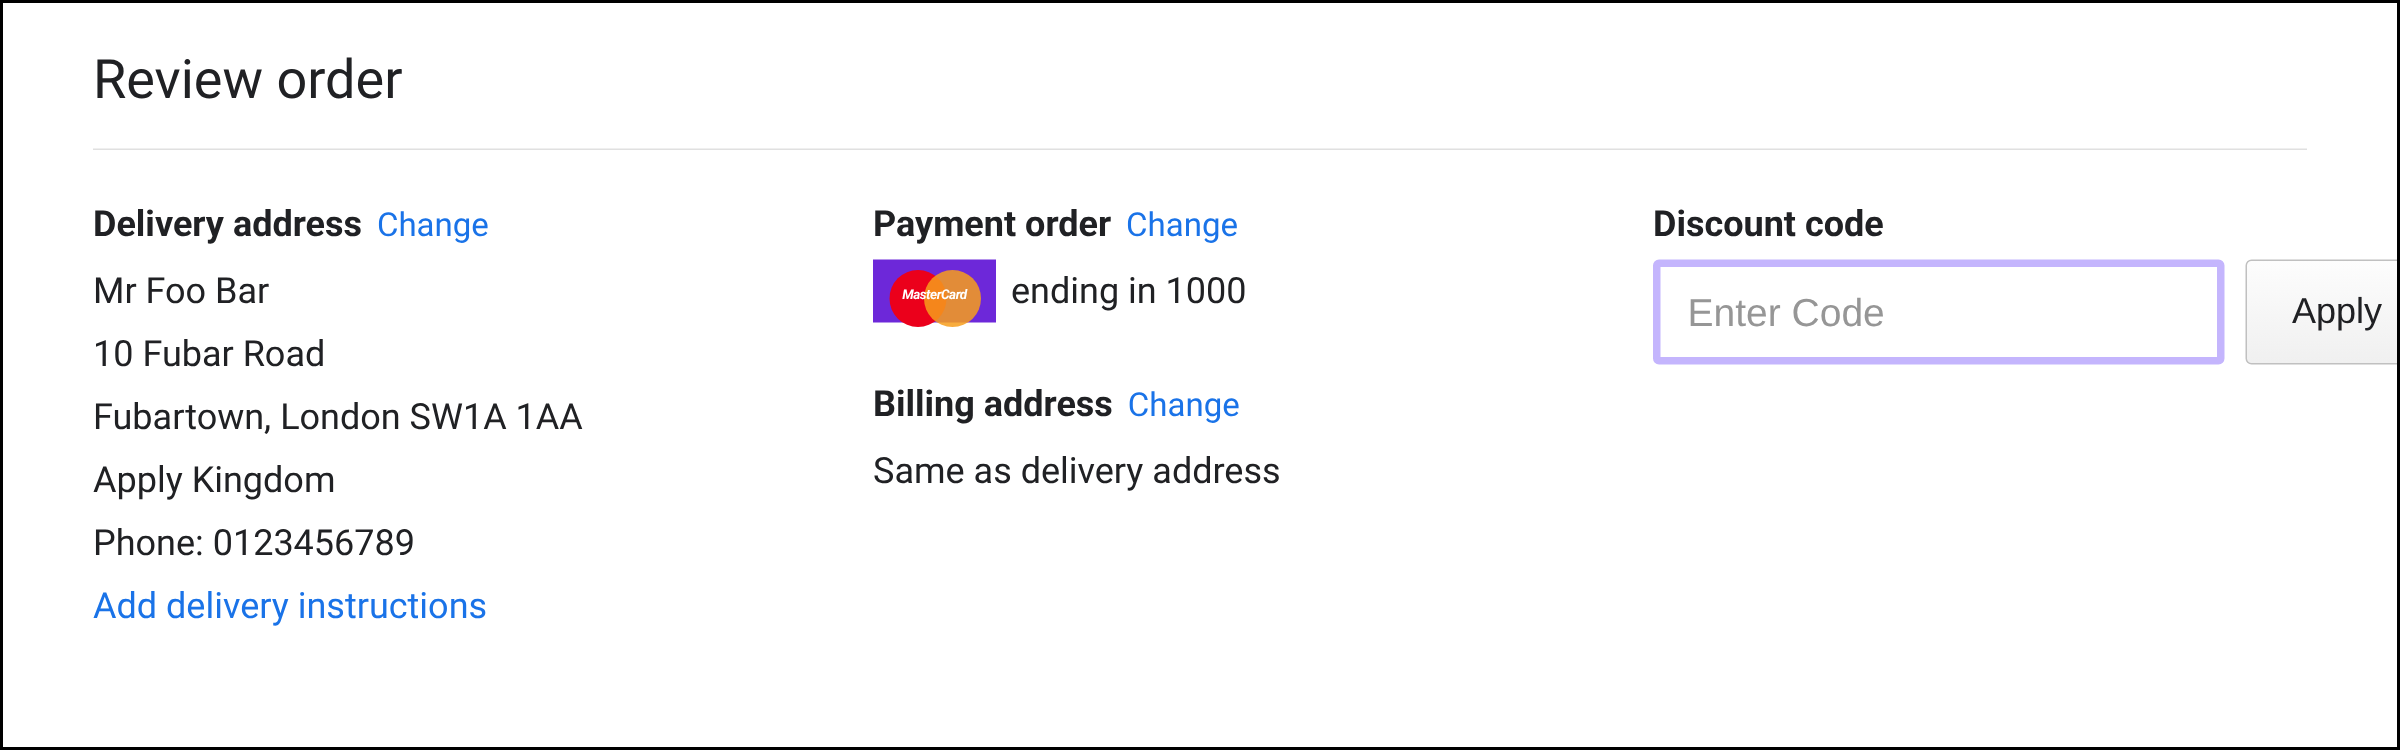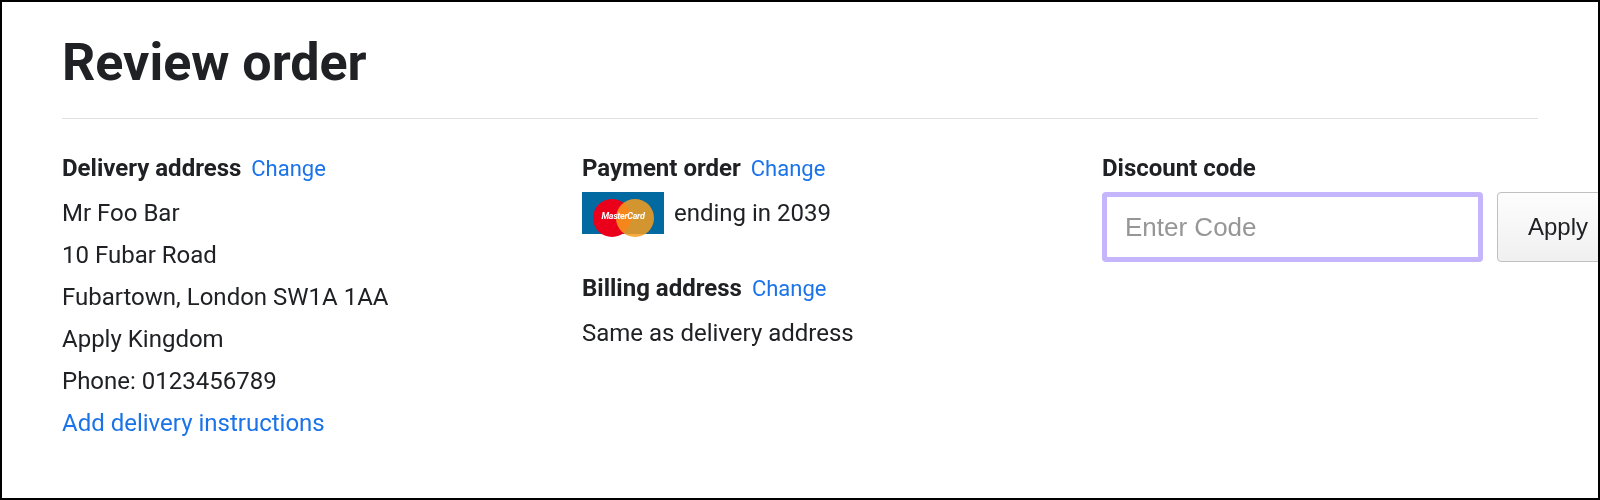--- a/index.html
+++ b/index.html
@@ -9,22 +9,22 @@
     }
     body {
       font-family: -apple-system, BlinkMacSystemFont, "Segoe UI", Roboto, Helvetica, Arial, sans-serif;
       color: #202124;
       width: 1600px;
       height: 500px;
       border: 2px solid #000;
       padding: 30px 60px;
     }
     .page-title {
-      font-size: 52px;
-      font-weight: 700;
+      font-size: 36px;
+      font-weight: 400;
       margin-bottom: 25px;
     }
     hr.divider {
       border: none;
       border-top: 1px solid #e0e0e0;
       margin-bottom: 35px;
     }
     .columns {
       display: flex;
       gap: 0;
@@ -69,21 +69,21 @@
       display: flex;
       align-items: center;
       gap: 10px;
       font-size: 24px;
       line-height: 1.5;
       margin-bottom: 40px;
     }
     .mastercard-icon {
       width: 82px;
       height: 42px;
-      background: #0369a1;
+      background: #6d28d9;
       position: relative;
       display: inline-block;
       flex-shrink: 0;
     }
     .mastercard-icon .circle-red {
       position: absolute;
       width: 38px;
       height: 38px;
       border-radius: 50%;
       background: #eb001b;
@@ -170,21 +170,21 @@
     <div class="section-heading">
       <span>Payment order</span>
       <span class="change-link">Change</span>
     </div>
     <div class="payment-row">
       <span class="mastercard-icon">
         <span class="circle-red"></span>
         <span class="circle-orange2"></span>
         <span class="label">MasterCard</span>
       </span>
-      <span>ending in 2039</span>
+      <span>ending in 1000</span>
     </div>
 
     <div class="section-heading billing-section">
       <span>Billing address</span>
       <span class="change-link">Change</span>
     </div>
     <div class="body-text">Same as delivery address</div>
   </div>
 
   <div class="col-discount">

